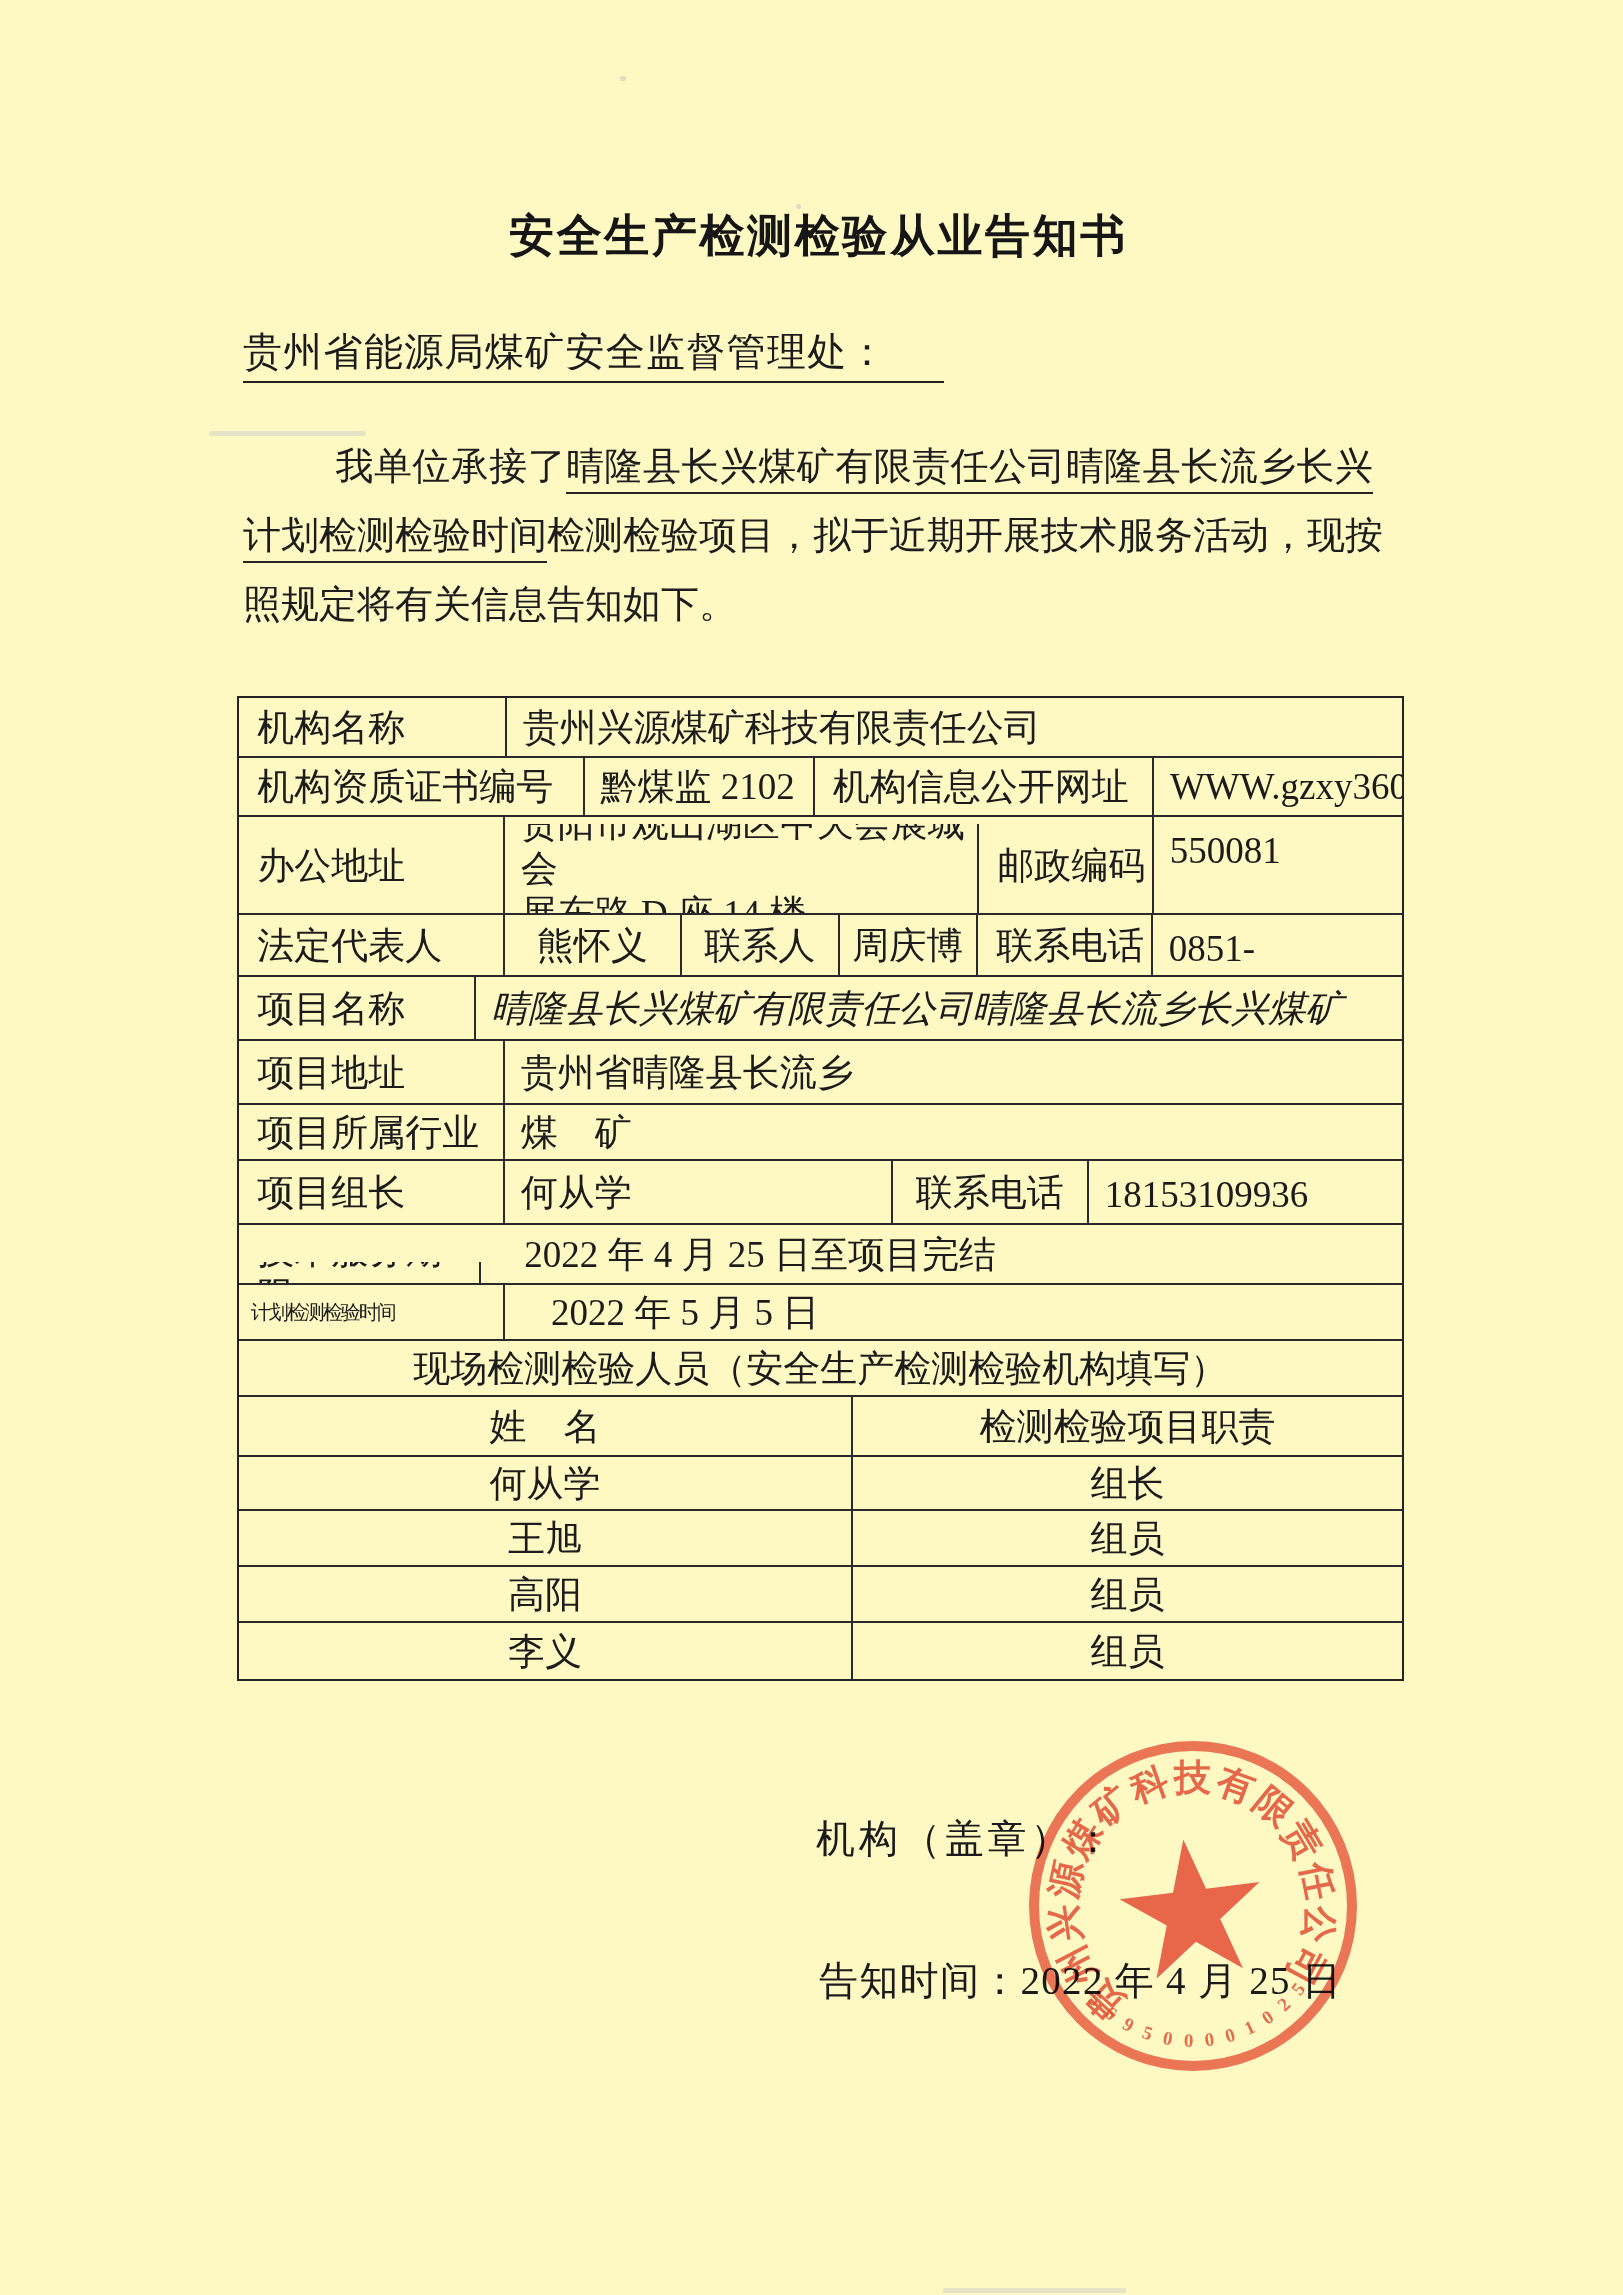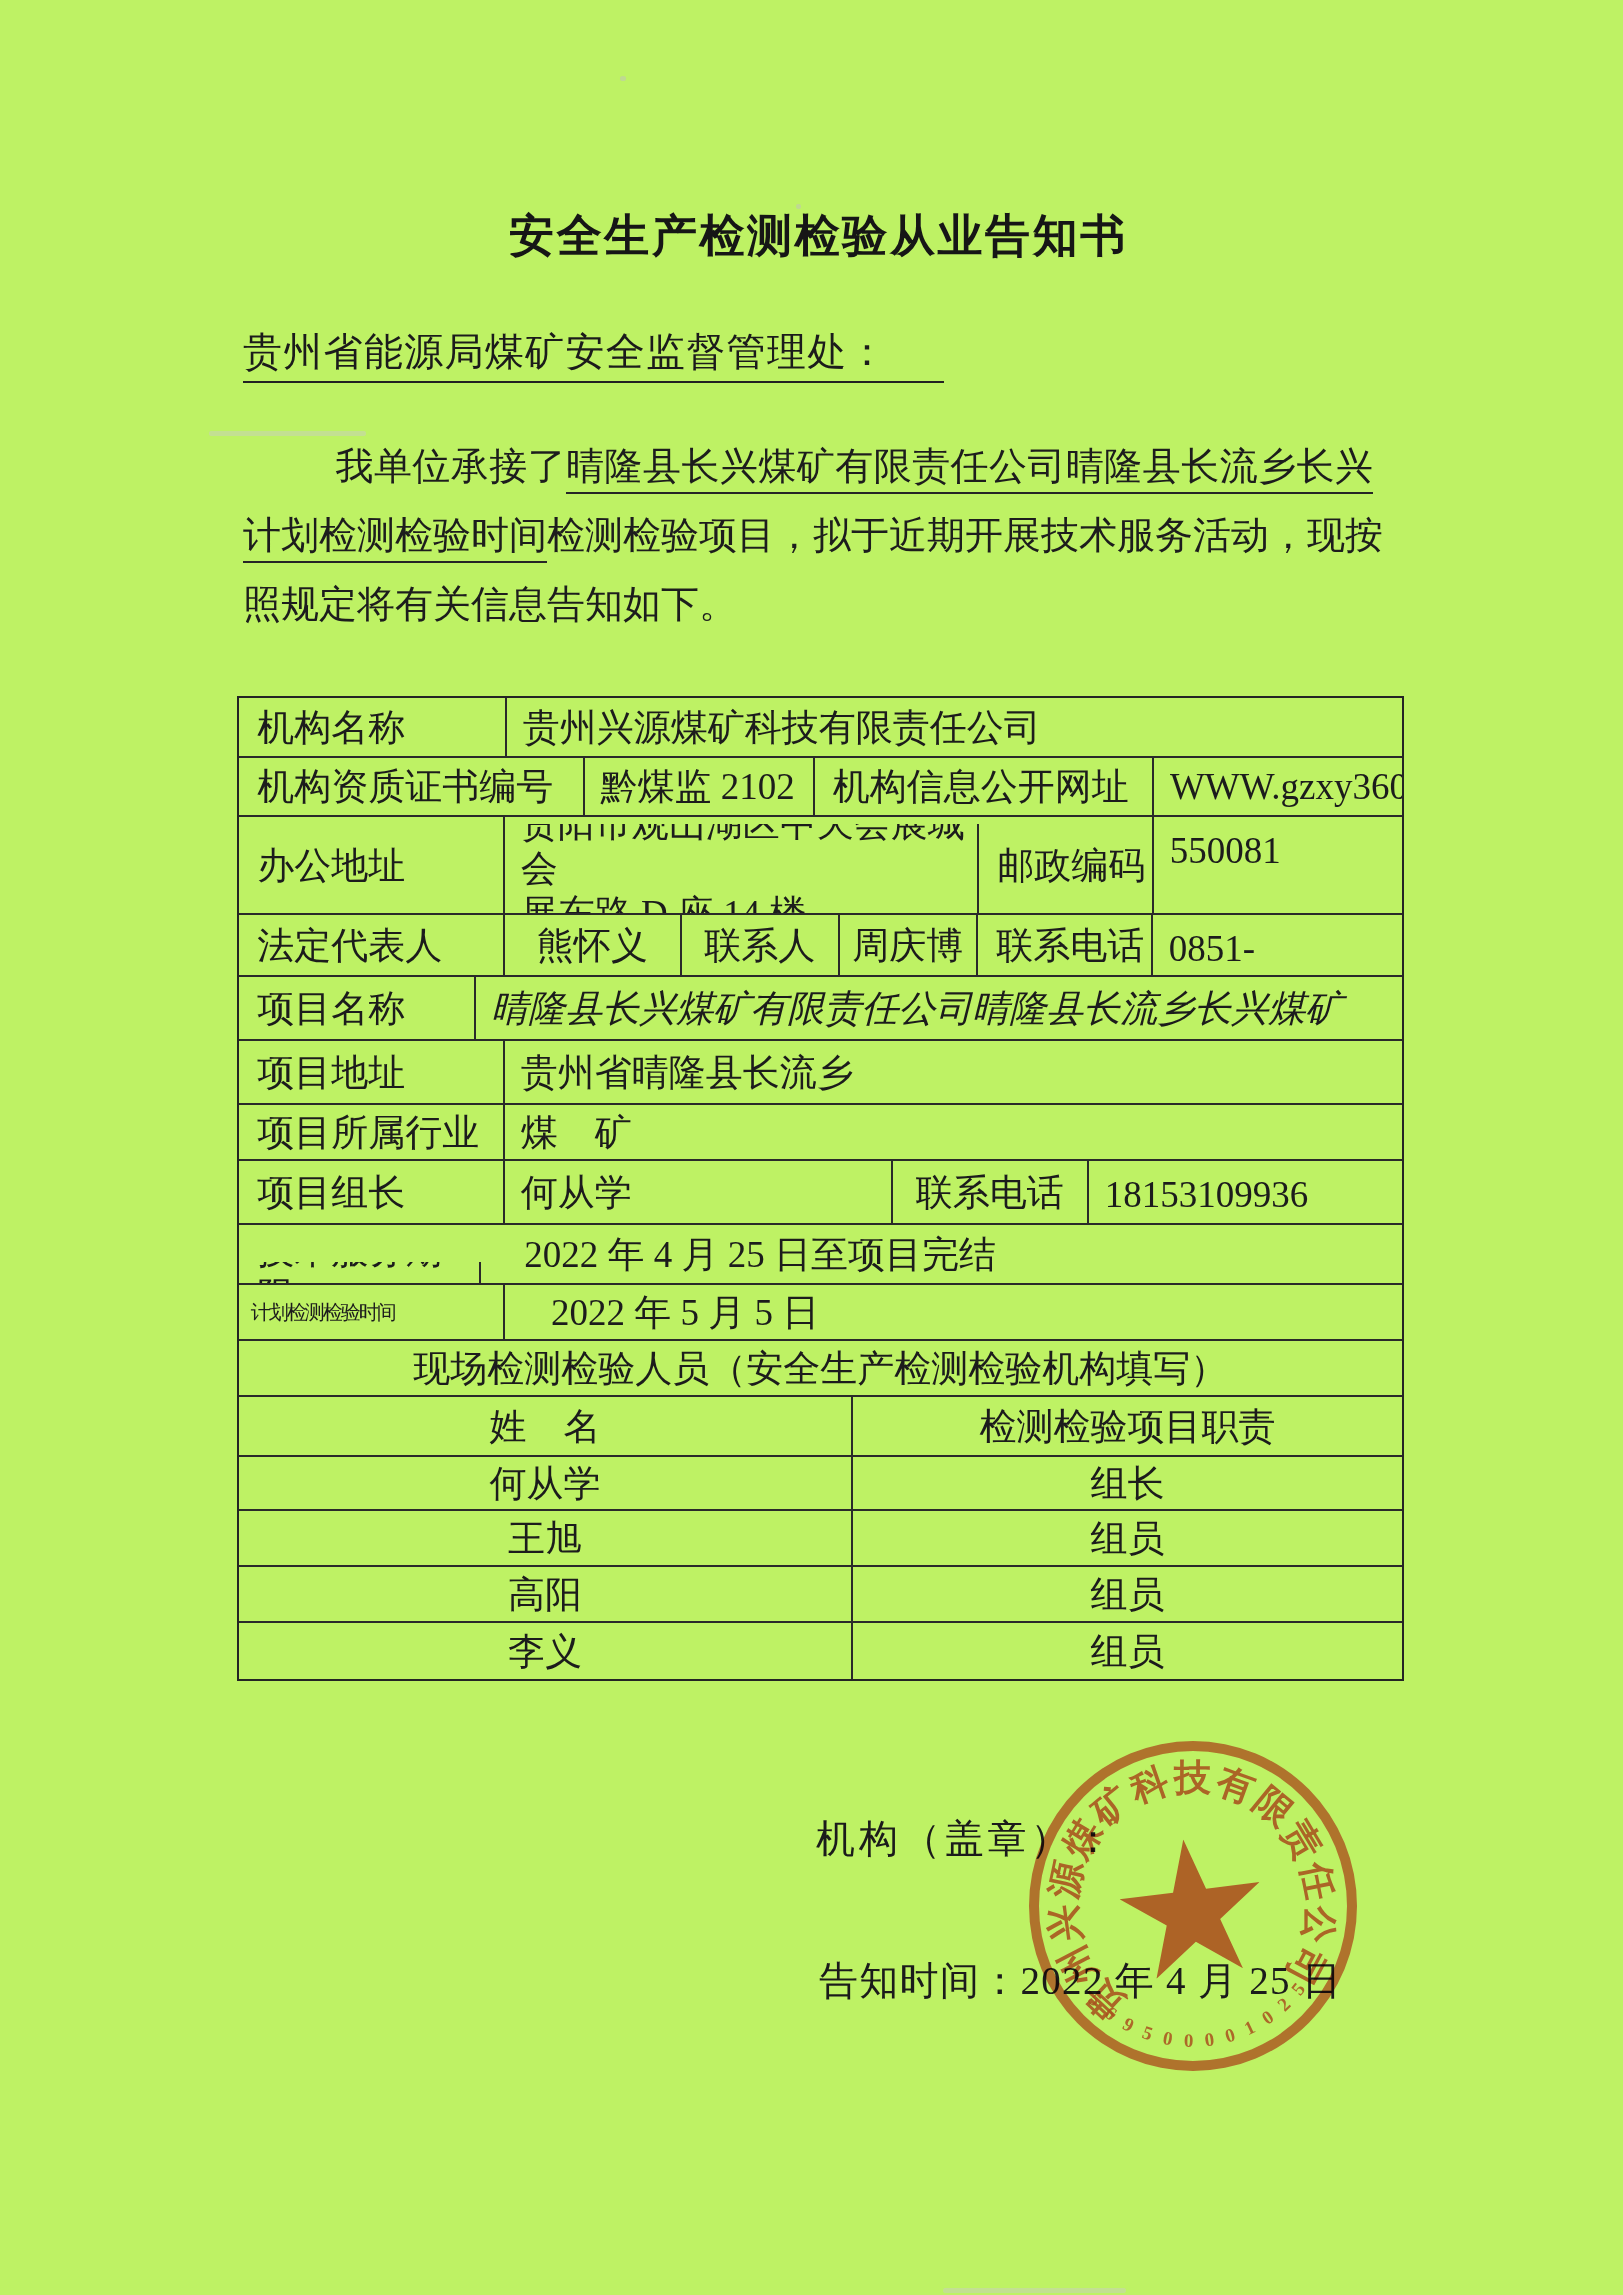--- a/index.html
+++ b/index.html
@@ -1,19 +1,19 @@
 <!DOCTYPE html>
 <html style="font-size:10.5px"><head>
 <meta charset="utf-8">
 <style>
   html,body{margin:0;padding:0;background:#e9e9e9;}
   #page{
     position:relative;
     width:1623px;height:2295px;
-    background:#bef264;
+    background:#fef9c3;
     overflow:hidden;
     font-family:"Liberation Serif","DejaVu Serif",serif;
     color:#1b1b1b;
   }
   
   .doc-title{
     position:absolute;left:237px;top:206px;width:1163px;
     text-align:center;font-size:45px;font-weight:700;
     letter-spacing:2.6px;color:#161616;
   }

